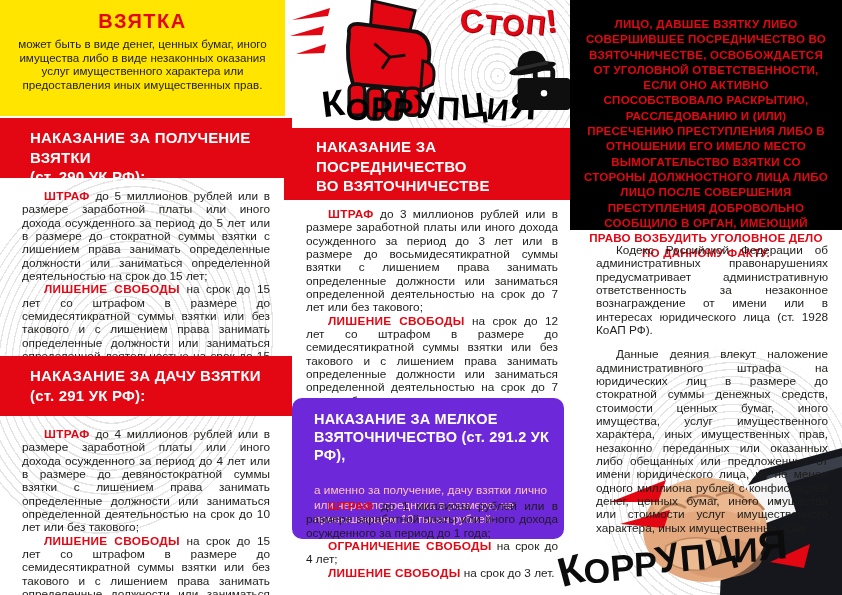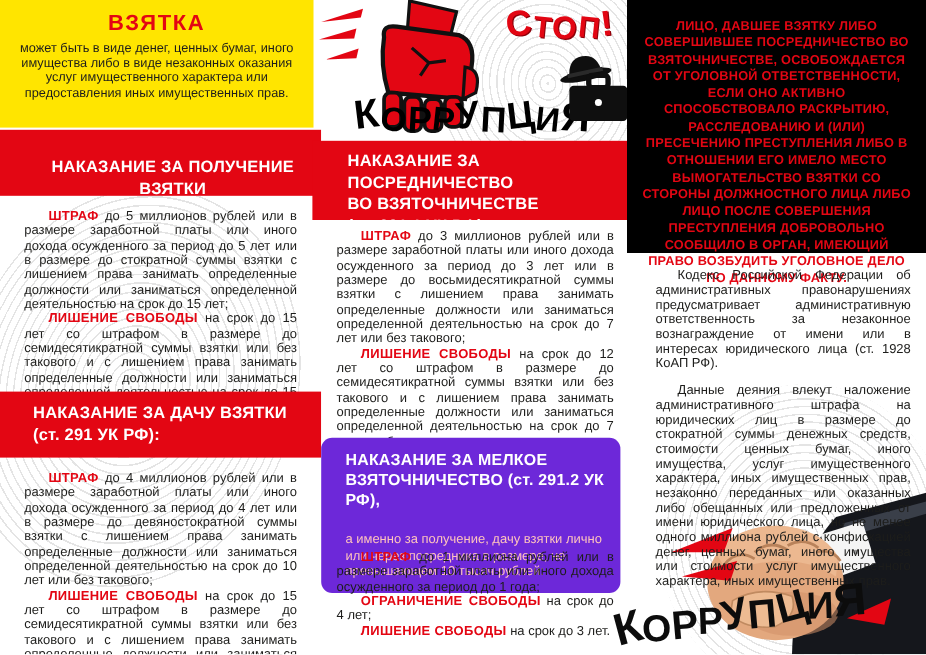--- a/index.html
+++ b/index.html
@@ -19,21 +19,21 @@
   .jagged span:nth-child(2n+1){transform:rotate(-7deg) translateY(-1px);}
   .jagged span:nth-child(3n){transform:rotate(3deg) translateY(2px);font-size:.96em;}
   .jagged span:first-child,.jagged span:last-child{font-size:1.08em;}
 
   
   .panel-left{position:absolute;left:0;top:0;width:292px;height:595px;overflow:hidden;}
   .yellow-box{position:absolute;left:0;top:0;width:285px;height:116px;background:#ffe500;
               text-align:center;box-sizing:border-box;padding-top:8px;z-index:2;}
   .title{margin:2px 0 4px;font-size:20px;font-weight:900;color:#e30613;letter-spacing:1.5px;}
   .intro{margin:0 16px;font-size:11.6px;line-height:1.18;color:#1d1d1b;}
-  .banner-290{left:0;top:118px;width:292px;height:60px;padding:24px 8px 0 30px;text-align:center;}
+  .banner-290{left:0;top:118px;width:292px;height:60px;padding:10px 8px 0 30px;}
   .banner-291{left:0;top:356px;width:292px;height:60px;padding:10px 8px 0 30px;}
   .body-290{left:22px;top:190px;width:248px;}
   .body-291{left:22px;top:428px;width:248px;}
   .fp-left{left:-36px;top:162px;width:310px;height:380px;transform:rotate(18deg);}
 
   
   .panel-mid{position:absolute;left:288px;top:0;width:284px;height:595px;}
   .hero{position:absolute;left:0;top:0;width:284px;height:128px;overflow:hidden;z-index:1;}
   .fp-hero{right:-26px;top:-34px;width:200px;height:220px;transform:rotate(-12deg);}
   .hero-sparks{position:absolute;left:2px;top:6px;z-index:2;}
@@ -74,20 +74,21 @@
   <section class="panel-left">
     <div class="fp fp-left"></div>
 
     <div class="yellow-box">
       <div class="title">ВЗЯТКА</div>
       <p class="intro">может быть в виде денег, ценных бумаг, иного имущества либо в виде незаконных оказания услуг имущественного характера или предоставления иных имущественных прав.</p>
     </div>
 
     <header class="banner banner-290">
       <div class="bl">НАКАЗАНИЕ ЗА ПОЛУЧЕНИЕ ВЗЯТКИ</div>
+      <div class="bl">(ст. 290 УК РФ):</div>
     </header>
 
     <div class="textblock body-290">
       <p><span class="lead">ШТРАФ</span> <span>до 5 миллионов рублей или в размере заработной платы или иного дохода осужденного за период до 5 лет или в размере до стократной суммы взятки с лишением права занимать определенные должности или заниматься определенной деятельностью на срок до 15 лет;</span></p>
       <p><span class="lead">ЛИШЕНИЕ СВОБОДЫ</span> <span>на срок до 15 лет со штрафом в размере до семидесятикратной суммы взятки или без такового и с лишением права занимать определенные должности или заниматься определенной деятельностью на срок до 15 лет или без такового.</span></p>
     </div>
 
     <header class="banner banner-291">
       <div class="bl">НАКАЗАНИЕ ЗА ДАЧУ ВЗЯТКИ</div>
       <div class="bl">(ст. 291 УК РФ):</div>

